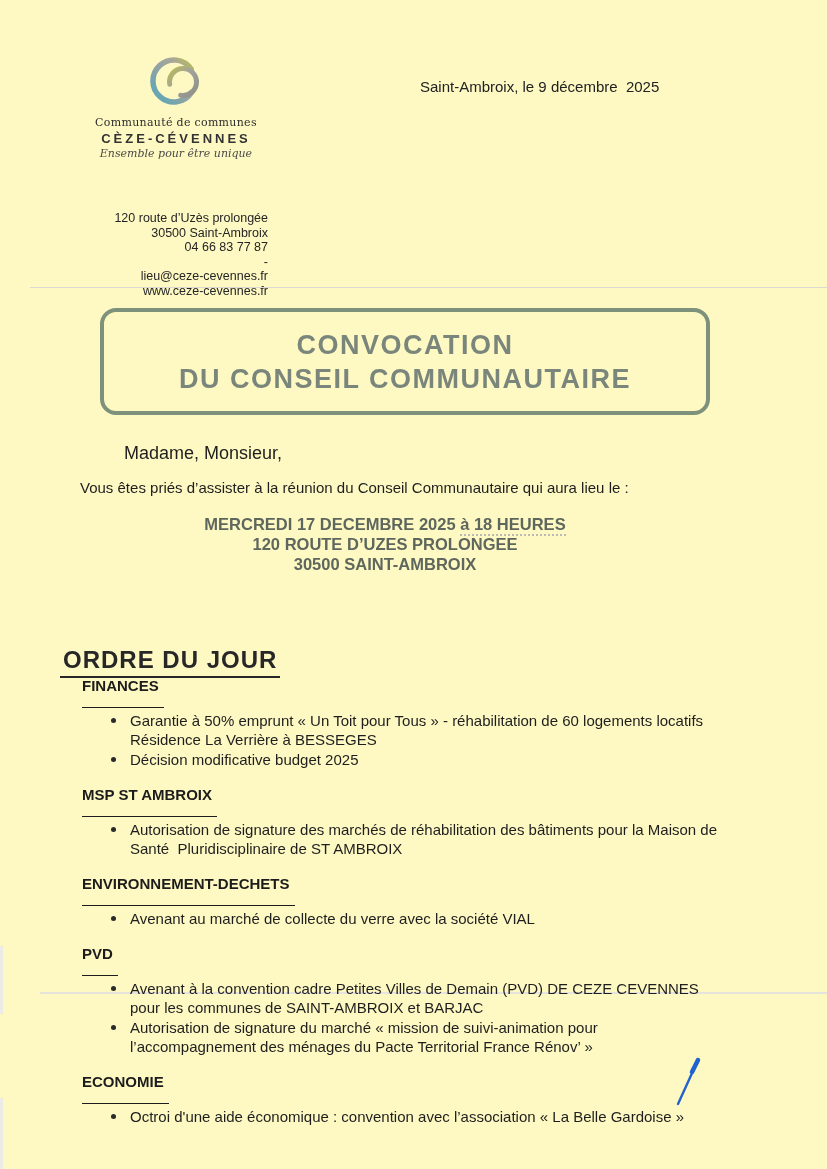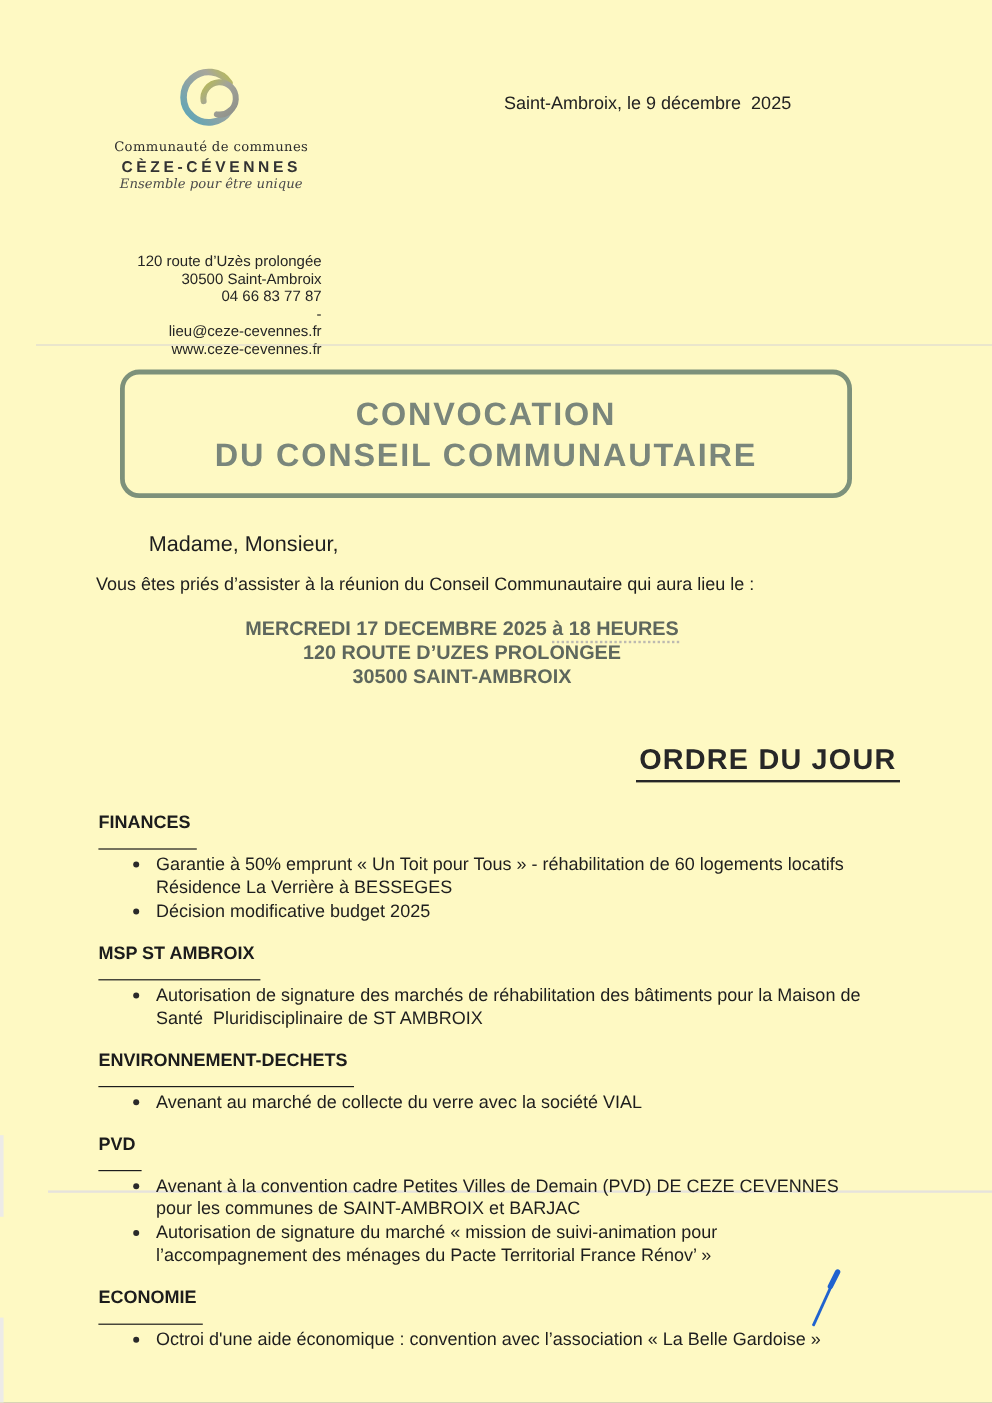--- a/index.html
+++ b/index.html
@@ -30,21 +30,21 @@
   }
   .title-box .l1, .title-box .l2 {
     font-size:27px; font-weight:bold; letter-spacing:1.5px; color:#7a867b; line-height:34px;
   }
   
   .salutation { position:absolute; left:82px; top:443px; font-size:18px;margin-left:42px; }
   .intro { position:absolute; left:80px; top:479px; font-size:15px; }
   .meeting { position:absolute; left:55px; top:514px; width:660px; text-align:center;
              font-size:16.5px; font-weight:bold; color:#5e675d; line-height:20px; }
   .meeting .u-dotted { border-bottom:2px dotted #bdbab1; padding-bottom:1px; }
-  .agenda-title-wrap { position:absolute; left:60px; top:620px; width:690px; text-align:right; }
+  .agenda-title-wrap { position:absolute; left:60px; top:646px; width:690px; text-align:left; }
   .agenda-title { display:inline-block; font-size:24px; font-weight:bold; letter-spacing:1px;
                   color:#272727; border-bottom:2.5px solid #272727; padding:0 3px 2px 3px; }
   
   .agenda { position:absolute; left:82px; top:677px; width:645px; }
   .section { margin-bottom:17px; }
   .sec-heading { display:inline-block; font-size:15px; font-weight:bold; color:#1c1c1c;
                  border-bottom:1.5px solid #1c1c1c; padding-right:5px; padding-bottom:13px; margin-bottom:2px; }
   .section ul { margin:1px 0 0 0; padding:0; list-style:none; }
   .section li { position:relative; margin-left:48px; max-width:592px; font-size:15px; line-height:19px;
                 color:#1e1e1e; white-space:pre-wrap; margin-bottom:1px; }

